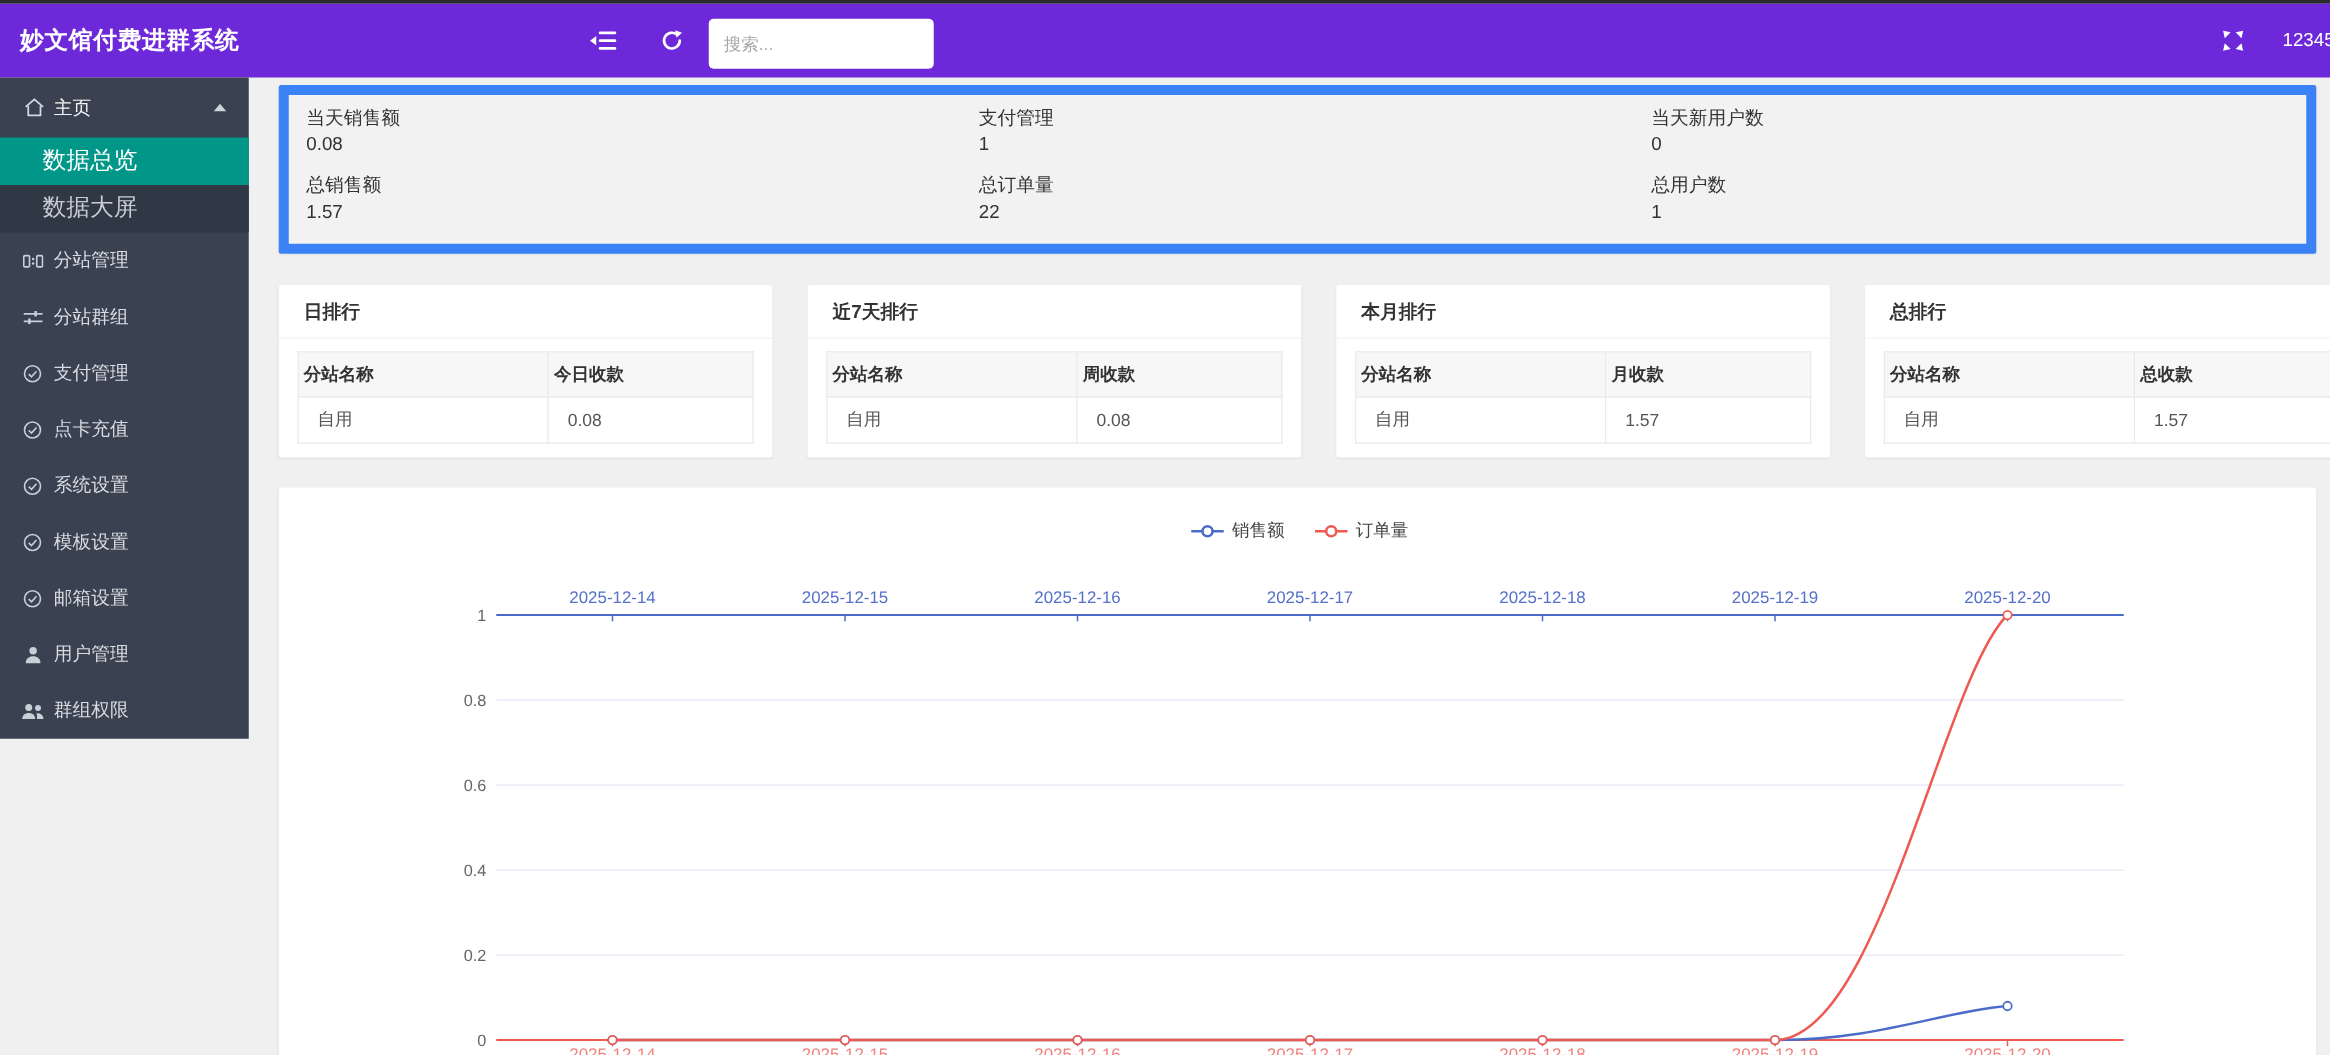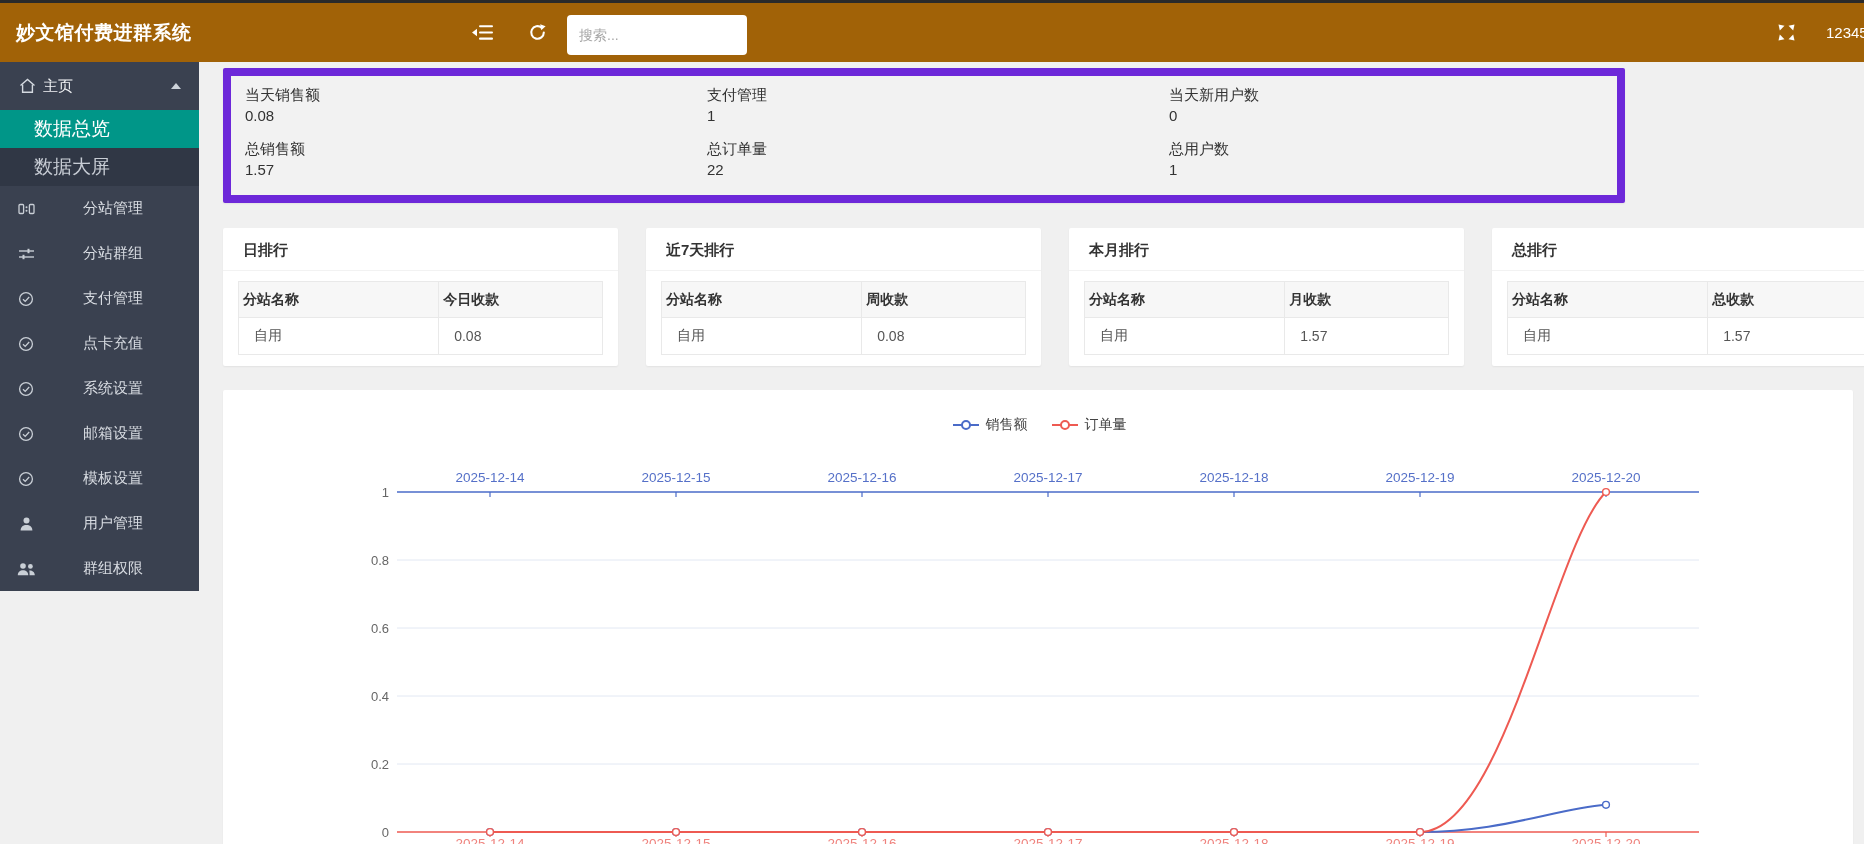--- a/index.html
+++ b/index.html
@@ -1,41 +1,41 @@
 <!DOCTYPE html>
 <html><head>
 <meta charset="utf-8">
 <style>
   html,body{margin:0;padding:0;width:1864px;height:844px;overflow:hidden;
     font-family:"Liberation Sans","DejaVu Sans",sans-serif;background:#f0f0f0;position:relative;}
   *{box-sizing:border-box;}
   
   #top-edge{position:absolute;left:0;top:0;width:1864px;height:3px;background:#2a2a2a;}
   
-  #header{position:absolute;left:0;top:3px;width:1864px;height:59px;background:#a16207;}
+  #header{position:absolute;left:0;top:3px;width:1864px;height:59px;background:#6d28d9;}
   #app-title{position:absolute;left:16px;top:0;line-height:59px;color:#fff;font-size:19px;font-weight:bold;letter-spacing:.5px;}
   .hicon{position:absolute;top:0;height:59px;display:flex;align-items:center;cursor:pointer;}
   #collapse-ic{left:472px;}
   #refresh-ic{left:528px;}
   #search-wrap{position:absolute;left:567px;top:12px;}
   #search-input{width:180px;height:40px;border:none;border-radius:4px;padding:0 12px;font-size:14px;color:#333;outline:none;font-family:inherit;}
   #search-input::placeholder{color:#a7a7a7;}
   #fullscreen-ic{left:1778px;}
   #username{position:absolute;left:1826px;top:0;line-height:59px;color:#fff;font-size:15px;white-space:nowrap;}
   
   #sidebar{position:absolute;left:0;top:62px;width:199px;height:529px;background:#3a4150;}
   #side-home{height:48px;display:flex;align-items:center;padding-left:17px;color:#f1f3f5;font-size:15px;position:relative;cursor:pointer;}
   #side-home .ic{width:20px;display:inline-flex;justify-content:center;margin-right:6px;}
   #home-caret{position:absolute;right:18px;top:21px;width:0;height:0;border-left:5px solid transparent;border-right:5px solid transparent;border-bottom:6px solid #cdd3da;}
   .sub-item{height:38px;line-height:38px;padding-left:34px;font-size:19px;color:#c8cdd5;background:#303745;cursor:pointer;}
   .sub-item.active{background:#009688;color:#fff;}
-  .side-item{height:45px;display:flex;align-items:center;padding-left:16px;color:#d8dce2;font-size:15px;cursor:pointer;gap:40px;}
+  .side-item{height:45px;display:flex;align-items:center;padding-left:16px;color:#d8dce2;font-size:15px;cursor:pointer;}
   .side-item .ic{width:20px;display:inline-flex;justify-content:center;margin-right:7px;}
   
-  #stats-card{position:absolute;left:223px;top:68px;width:1402px;height:135px;background:#6d28d9;border-radius:2px;box-shadow:0 1px 2px rgba(0,0,0,.06);}
+  #stats-card{position:absolute;left:223px;top:68px;width:1630px;height:135px;background:#3b82f6;border-radius:2px;box-shadow:0 1px 2px rgba(0,0,0,.06);}
   #stats-inner{position:absolute;left:8px;top:8px;right:8px;bottom:8px;background:#f2f2f2;display:flex;}
   .stat-col{flex:1 1 0;padding:7px 0 0 14px;}
   .stat-label{font-size:15px;color:#333;line-height:23px;}
   .stat-value{font-size:15px;color:#333;line-height:20px;margin-bottom:11px;}
   
   #cards-row{position:absolute;left:223px;top:228px;display:flex;gap:28px;}
   .rank-card{flex:0 0 395px;width:395px;height:138px;background:#fff;border-radius:2px;box-shadow:0 1px 2px rgba(0,0,0,.06);}
   .rank-title{height:43px;line-height:43px;padding-left:20px;font-size:15px;font-weight:bold;color:#333;border-bottom:1px solid #f2f2f2;}
   .rank-body{padding:10px 15px 0 15px;}
   .rank-table{width:100%;border-collapse:collapse;font-size:14px;}
@@ -159,30 +159,30 @@
         </span>
         <span>系统设置</span>
       </div>
       <div class="side-item">
         <span class="ic">
           <svg width="16" height="16" viewBox="0 0 16 16" fill="none" stroke="#c9cfd6" stroke-width="1.3">
             <circle cx="8" cy="8" r="6.4"></circle>
             <polyline points="5,8.3 7.2,10.4 11.2,6"></polyline>
           </svg>
         </span>
+        <span>模板设置</span>
+      </div>
+      <div class="side-item">
+        <span class="ic">
+          <svg width="16" height="16" viewBox="0 0 16 16" fill="none" stroke="#c9cfd6" stroke-width="1.3">
+            <circle cx="8" cy="8" r="6.4"></circle>
+            <polyline points="5,8.3 7.2,10.4 11.2,6"></polyline>
+          </svg>
+        </span>
         <span>邮箱设置</span>
-      </div>
-      <div class="side-item">
-        <span class="ic">
-          <svg width="16" height="16" viewBox="0 0 16 16" fill="none" stroke="#c9cfd6" stroke-width="1.3">
-            <circle cx="8" cy="8" r="6.4"></circle>
-            <polyline points="5,8.3 7.2,10.4 11.2,6"></polyline>
-          </svg>
-        </span>
-        <span>模板设置</span>
       </div>
       <div class="side-item">
         <span class="ic">
           <svg width="15" height="16" viewBox="0 0 15 16" fill="#c9cfd6">
             <circle cx="7.5" cy="4.6" r="3"></circle>
             <path d="M1.6 14.5 C1.6 10.8 4.3 9 7.5 9 C10.7 9 13.4 10.8 13.4 14.5 Z"></path>
           </svg>
         </span>
         <span>用户管理</span>
       </div>

